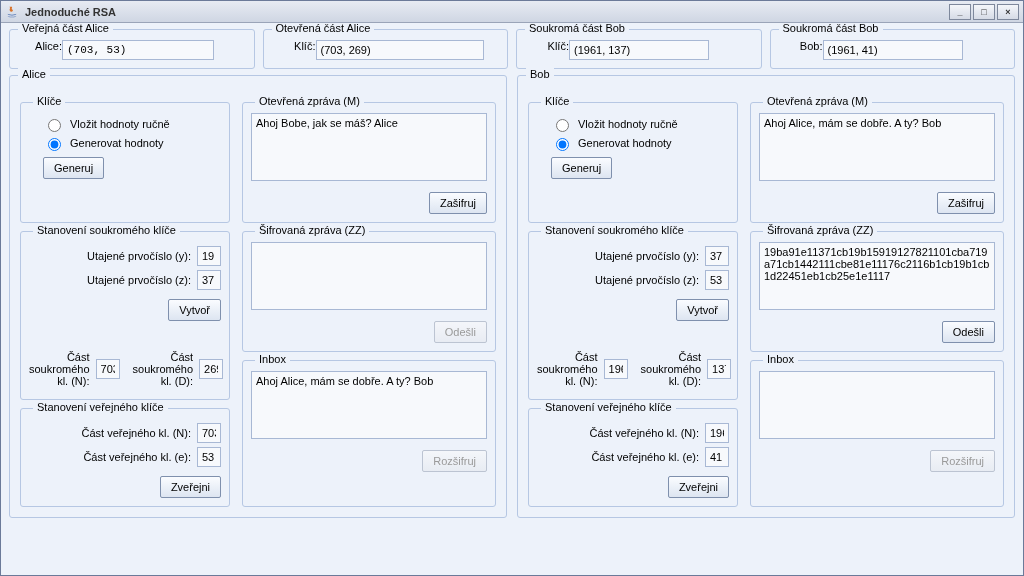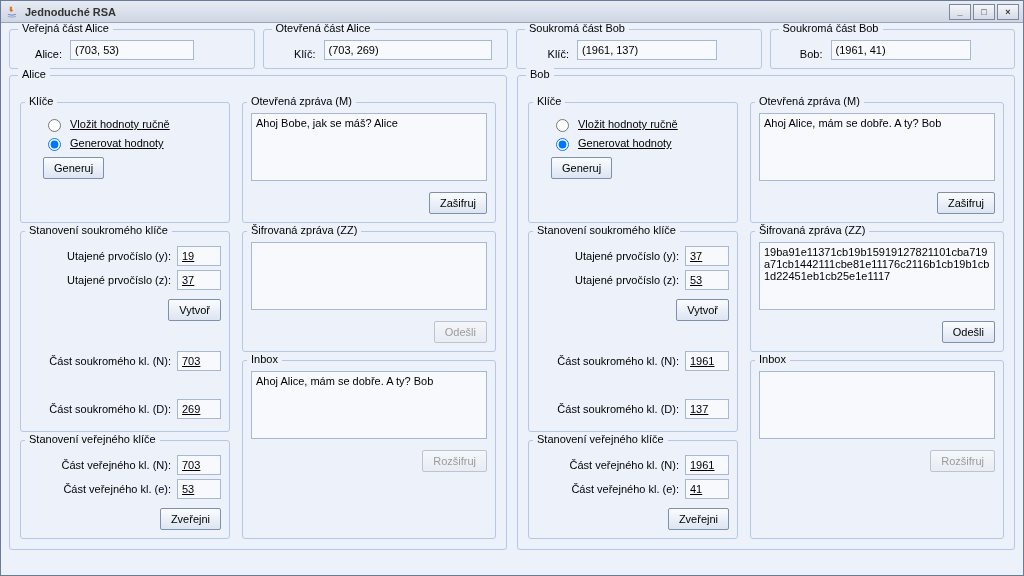--- a/index.html
+++ b/index.html
@@ -62,21 +62,21 @@
     position:relative;
     background:#edf2fa;
   }
   .panel > .legend {
     position:absolute;
     top:-8px; left:8px;
     background:#edf2fa;
     padding:0 4px;
     color:#000;
   }
-  .kv { display:flex; align-items:flex-end; gap:8px; }
+  .kv { display:flex; align-items:flex-start; gap:0; }
   .kv label { width:42px; text-align:right; }
   input[type=text], textarea {
     border:1px solid #a8b8d4;
     background:#f7f9fc;
     padding:3px 4px;
     font-family:inherit;
     font-size:11px;
     color:#000;
   }
   input[type=text] { height:20px; }
@@ -108,25 +108,25 @@
   }
   .subpanel {
     border:1px solid #b6c7e3;
     border-radius:3px;
     padding:10px 8px 8px 8px;
     position:relative;
     background:#edf2fa;
   }
   .subpanel > .legend {
     position:absolute;
-    top:-8px; left:4px;
+    top:-8px; left:12px;
     background:#edf2fa;
     padding:0 4px;
   }
-  .radio-row { display:flex; align-items:center; gap:6px; margin:3px 0 3px 14px;text-decoration:underline; }
+  .radio-row { display:flex; align-items:center; gap:6px; margin:3px 0 3px 14px; }
   .btn {
     font-family:inherit;
     font-size:11px;
     padding:4px 10px;
     border:1px solid #7f90ad;
     border-radius:2px;
     background:linear-gradient(#fafcff,#dde5f1);
     cursor:pointer;
     color:#000;
   }
@@ -135,22 +135,22 @@
     border-color:#bcc4d2;
     background:linear-gradient(#f4f6fa,#e8ecf3);
     cursor:default;
   }
   .btn-row { text-align:right; margin-top:9px; }
   .btn-indent { margin-left:14px; margin-top:6px; }
   .fieldrow {
     display:flex; align-items:center; gap:6px; margin:4px 0;
   }
   .fieldrow label { flex:1; text-align:right; }
-  .fieldrow input { width:44px;text-decoration:underline; }
-  .nd { display:flex; flex-direction:column; gap:20px; margin-top:4px; }
+  .fieldrow input { width:24px; }
+  .nd { display:flex; flex-direction:row; gap:13px; margin-top:4px; }
   .msgpanel textarea { width:100%; }
 </style>
 </head>
 <body>
 
 <div class="window">
   <div class="titlebar">
     <span class="ticon">
       <svg viewBox="0 0 16 16">
           <path d="M5 2c2 2-1 3 1 5 1 1 3 1 3-1 0-1-2-1-1-3 .5-1 0-1-3-1z" fill="#d8732b"></path>
@@ -165,21 +165,21 @@
     </div>
   </div>
 
   <div class="content">
 
     <div class="toprow">
       <div class="panel">
         <span class="legend">Veřejná část Alice</span>
         <div class="kv">
           <label>Alice:</label>
-          <input type="text" style="width: 124px;" value="(703, 53)">
+          <input type="text" style="width: 152px; font-family: Liberation Mono, monospace;" value="(703, 53)">
         </div>
       </div>
       <div class="panel">
         <span class="legend">Otevřená část Alice</span>
         <div class="kv">
           <label>Klíč:</label>
           <input type="text" style="width: 168px;" value="(703, 269)">
         </div>
       </div>
       <div class="panel">

